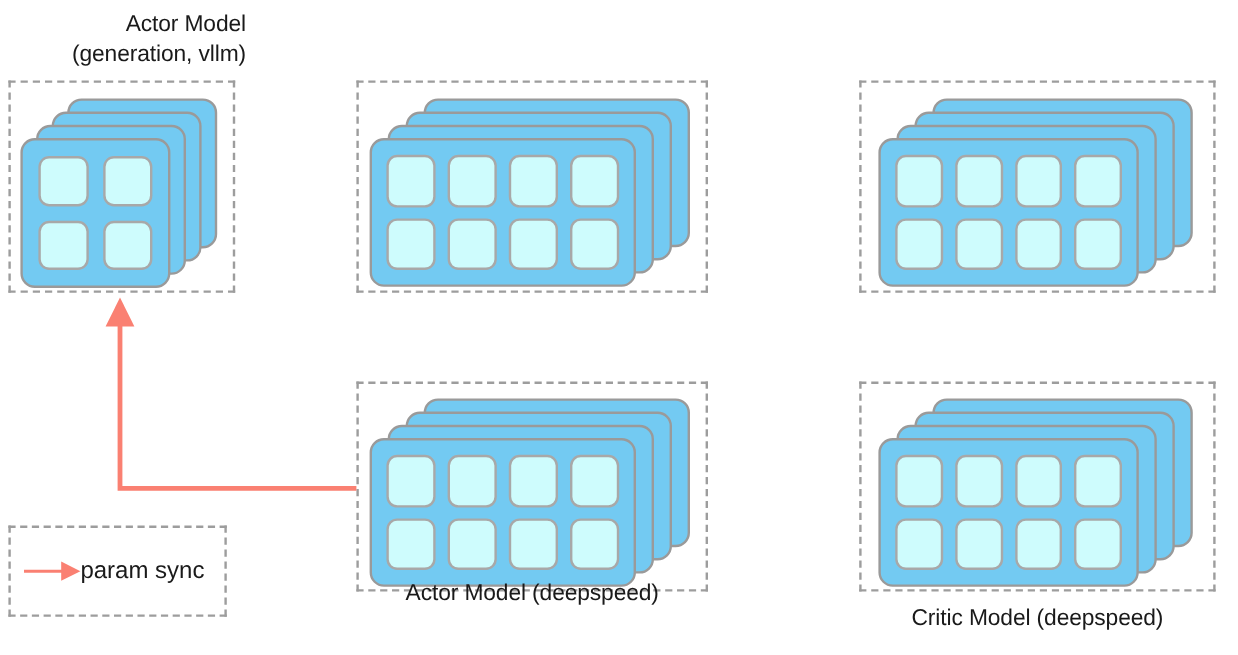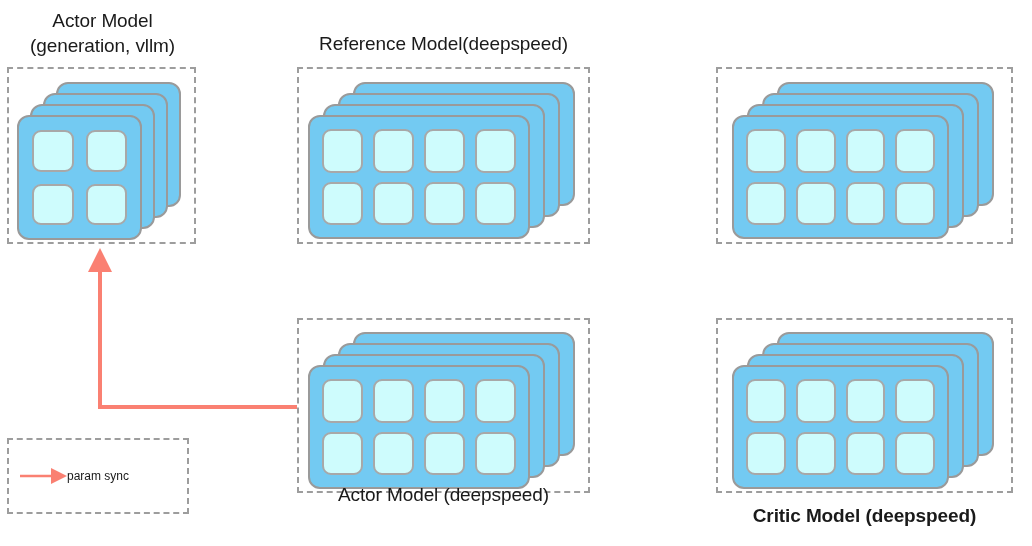--- a/index.html
+++ b/index.html
@@ -81,51 +81,50 @@
     position:absolute;
     left:10px;
     top:50%;
     transform:translateY(-50%);
   }
   .legend-text{
     position:absolute;
     left:58px;
     top:50%;
     transform:translateY(-50%);
-    font-size:12px;
+    font-size:20px;
     color:#1a1a1a;
     white-space:nowrap;
   }
 </style>
 </head>
 <body>
 
 <div id="canvas">
 
-  <div class="group-label" style="left:0px; top:8px; width:205px;">Actor Model
+  <div class="group-label" style="left:0px; top:8px; width:205px;text-align:right;">Actor Model
 (generation, vllm)</div>
 
   <div class="group-box" style="left:7px; top:67px; width:189px; height:177px;">
     <div class="stack">
       <div class="card" style="left:47px; top:13px; width:125px; height:125px;"></div>
       <div class="card" style="left:34px; top:24px; width:125px; height:125px;"></div>
       <div class="card" style="left:21px; top:35px; width:125px; height:125px;"></div>
       <div class="card" style="left:8px; top:46px; width:125px; height:125px;">
         <div class="card-grid" style="grid-template-columns:repeat(2,1fr); grid-template-rows:repeat(2,1fr);
                     gap:12px; padding:13px;">
           <div class="cell"></div>
           <div class="cell"></div>
           <div class="cell"></div>
           <div class="cell"></div>
         </div>
       </div>
     </div>
   </div>
 
-  <div class="group-label" style="left:297px; top:31px; width:293px;">Reference Model(deepspeed)</div>
 
   <div class="group-box" style="left:297px; top:67px; width:293px; height:177px;">
     <div class="stack">
       <div class="card" style="left:54px; top:13px; width:222px; height:124px;"></div>
       <div class="card" style="left:39px; top:24px; width:222px; height:124px;"></div>
       <div class="card" style="left:24px; top:35px; width:222px; height:124px;"></div>
       <div class="card" style="left:9px; top:46px; width:222px; height:124px;">
         <div class="card-grid" style="grid-template-columns:repeat(4,1fr); grid-template-rows:repeat(2,1fr);
                     gap:9px 10px; padding:12px;">
           <div class="cell"></div>
@@ -200,21 +199,21 @@
           <div class="cell"></div>
           <div class="cell"></div>
           <div class="cell"></div>
           <div class="cell"></div>
           <div class="cell"></div>
         </div>
       </div>
     </div>
   </div>
 
-  <div class="group-label" style="left:716px; top:503px; width:297px;font-weight:bold;">Critic Model (deepspeed)</div>
+  <div class="group-label" style="left:716px; top:503px; width:297px;">Critic Model (deepspeed)</div>
 
   <svg class="connector" viewBox="0 0 1032 546" width="1032" height="546" xmlns="http://www.w3.org/2000/svg">
     <polyline points="297,407 100,407 100,268" fill="none" stroke="#fa8072" stroke-width="4" stroke-linecap="butt" stroke-linejoin="miter"></polyline>
     <polygon points="100,248 112,272 88,272" fill="#fa8072"></polygon>
   </svg>
 
   <div class="legend-box" style="left:7px; top:438px; width:182px; height:76px;">
     <svg class="legend-arrow" width="50" height="18" viewBox="0 0 50 18" xmlns="http://www.w3.org/2000/svg">
       <line x1="1" y1="9" x2="34" y2="9" stroke="#fa8072" stroke-width="2.5"></line>
       <polygon points="48,9 32,17 32,1" fill="#fa8072"></polygon>

